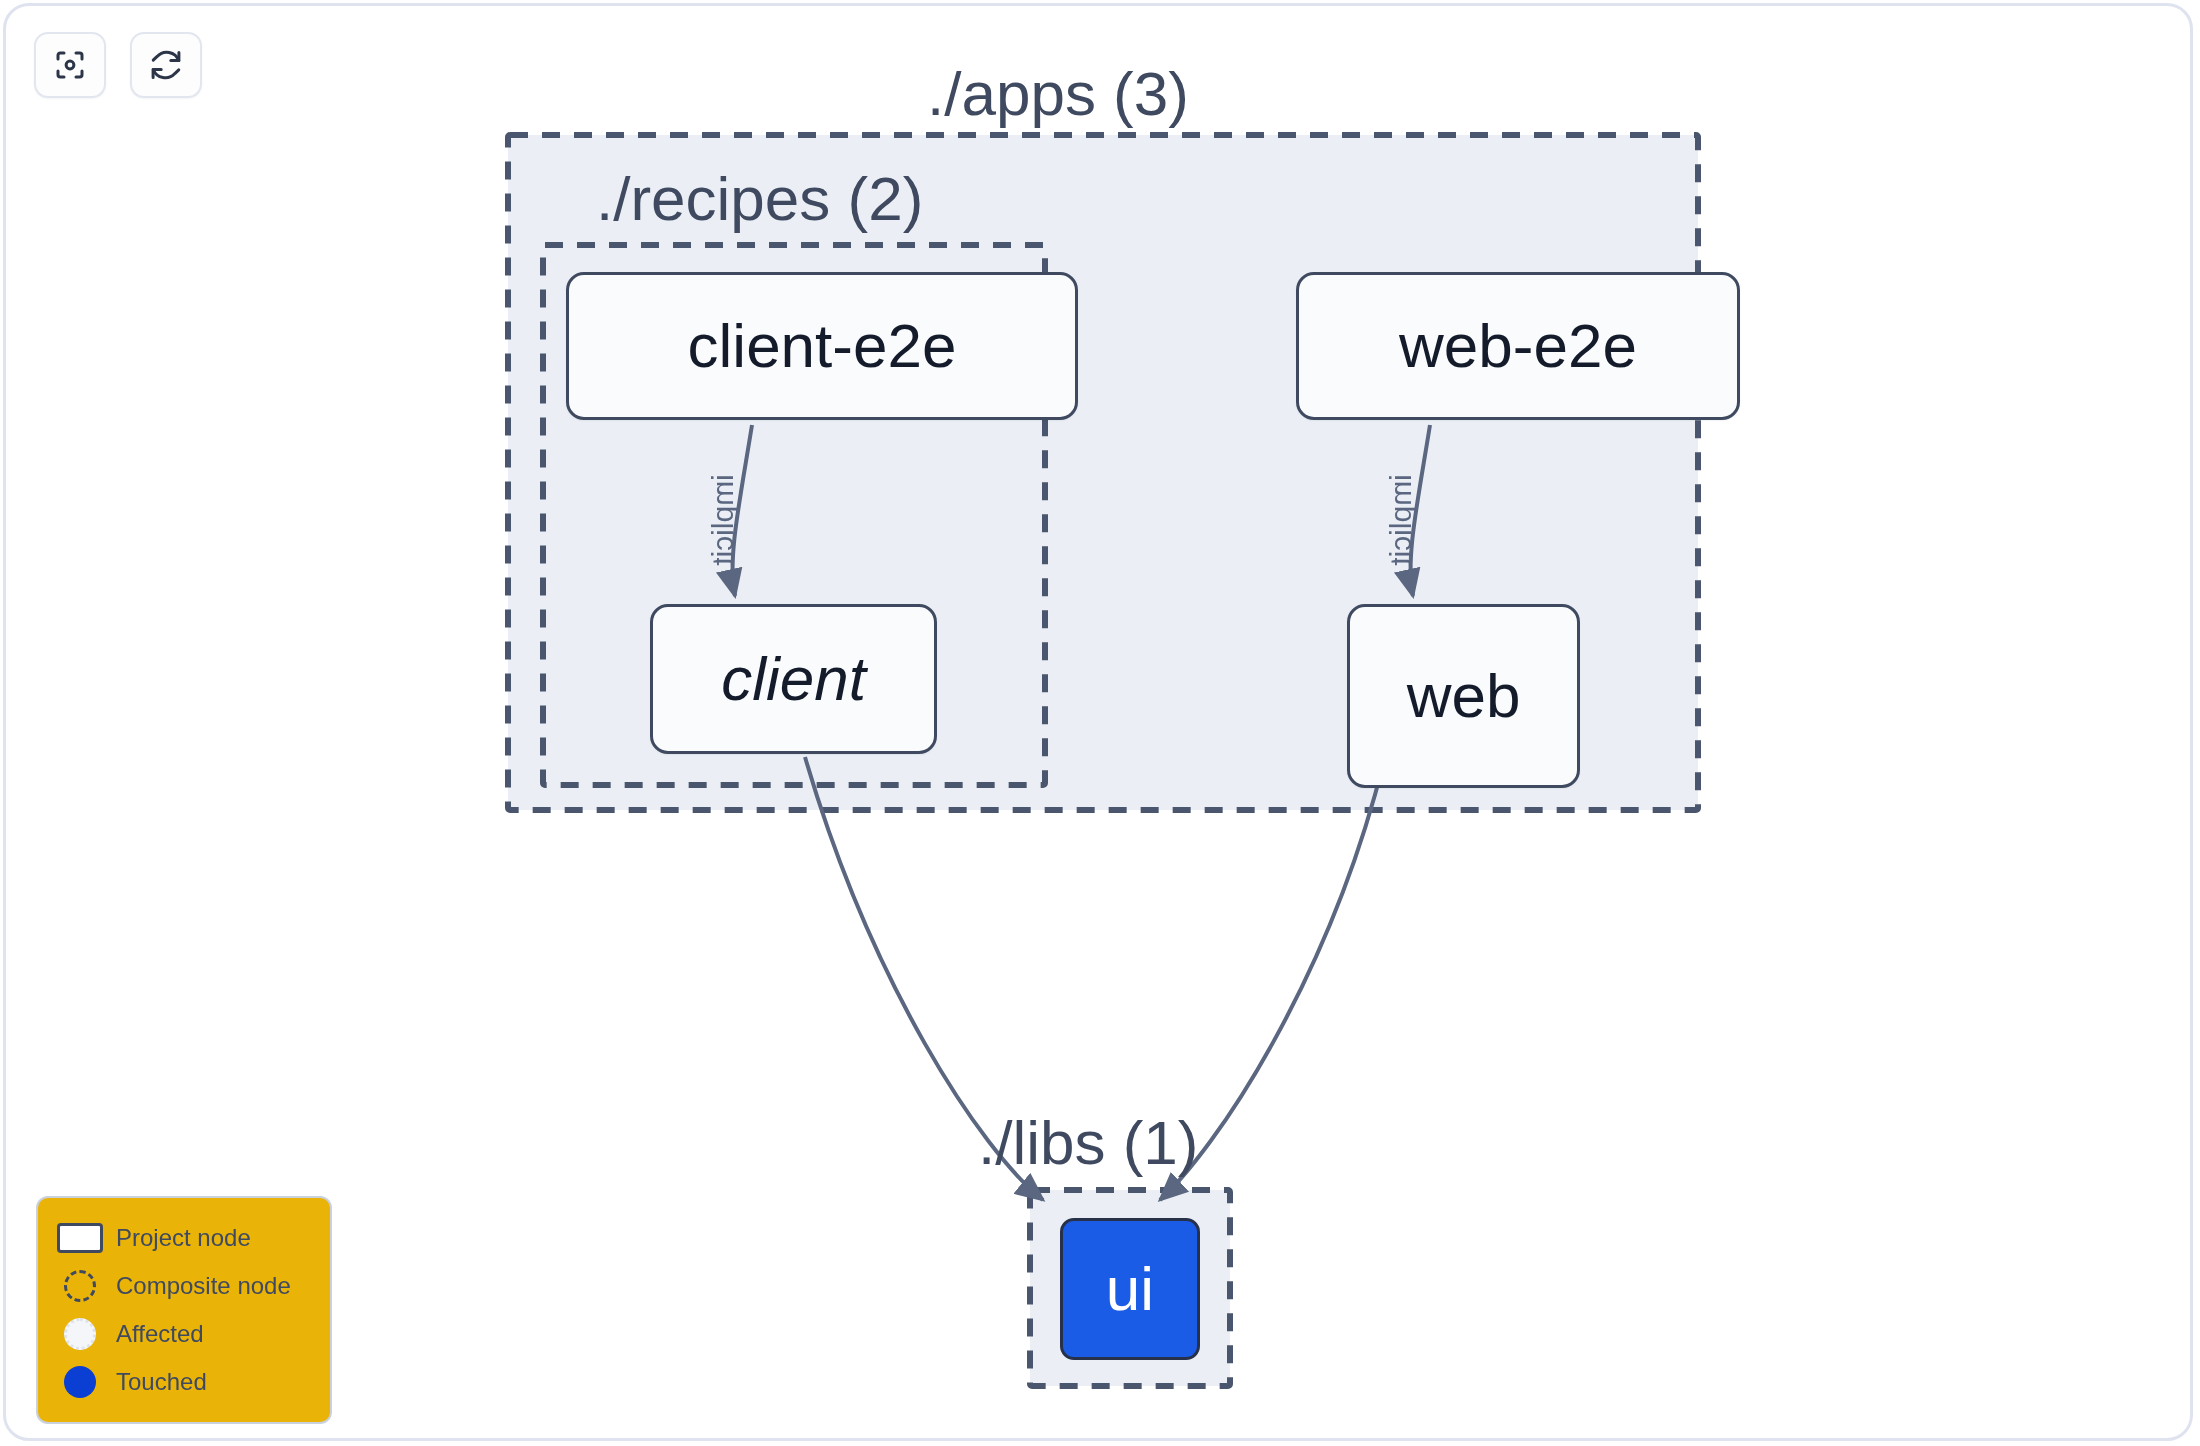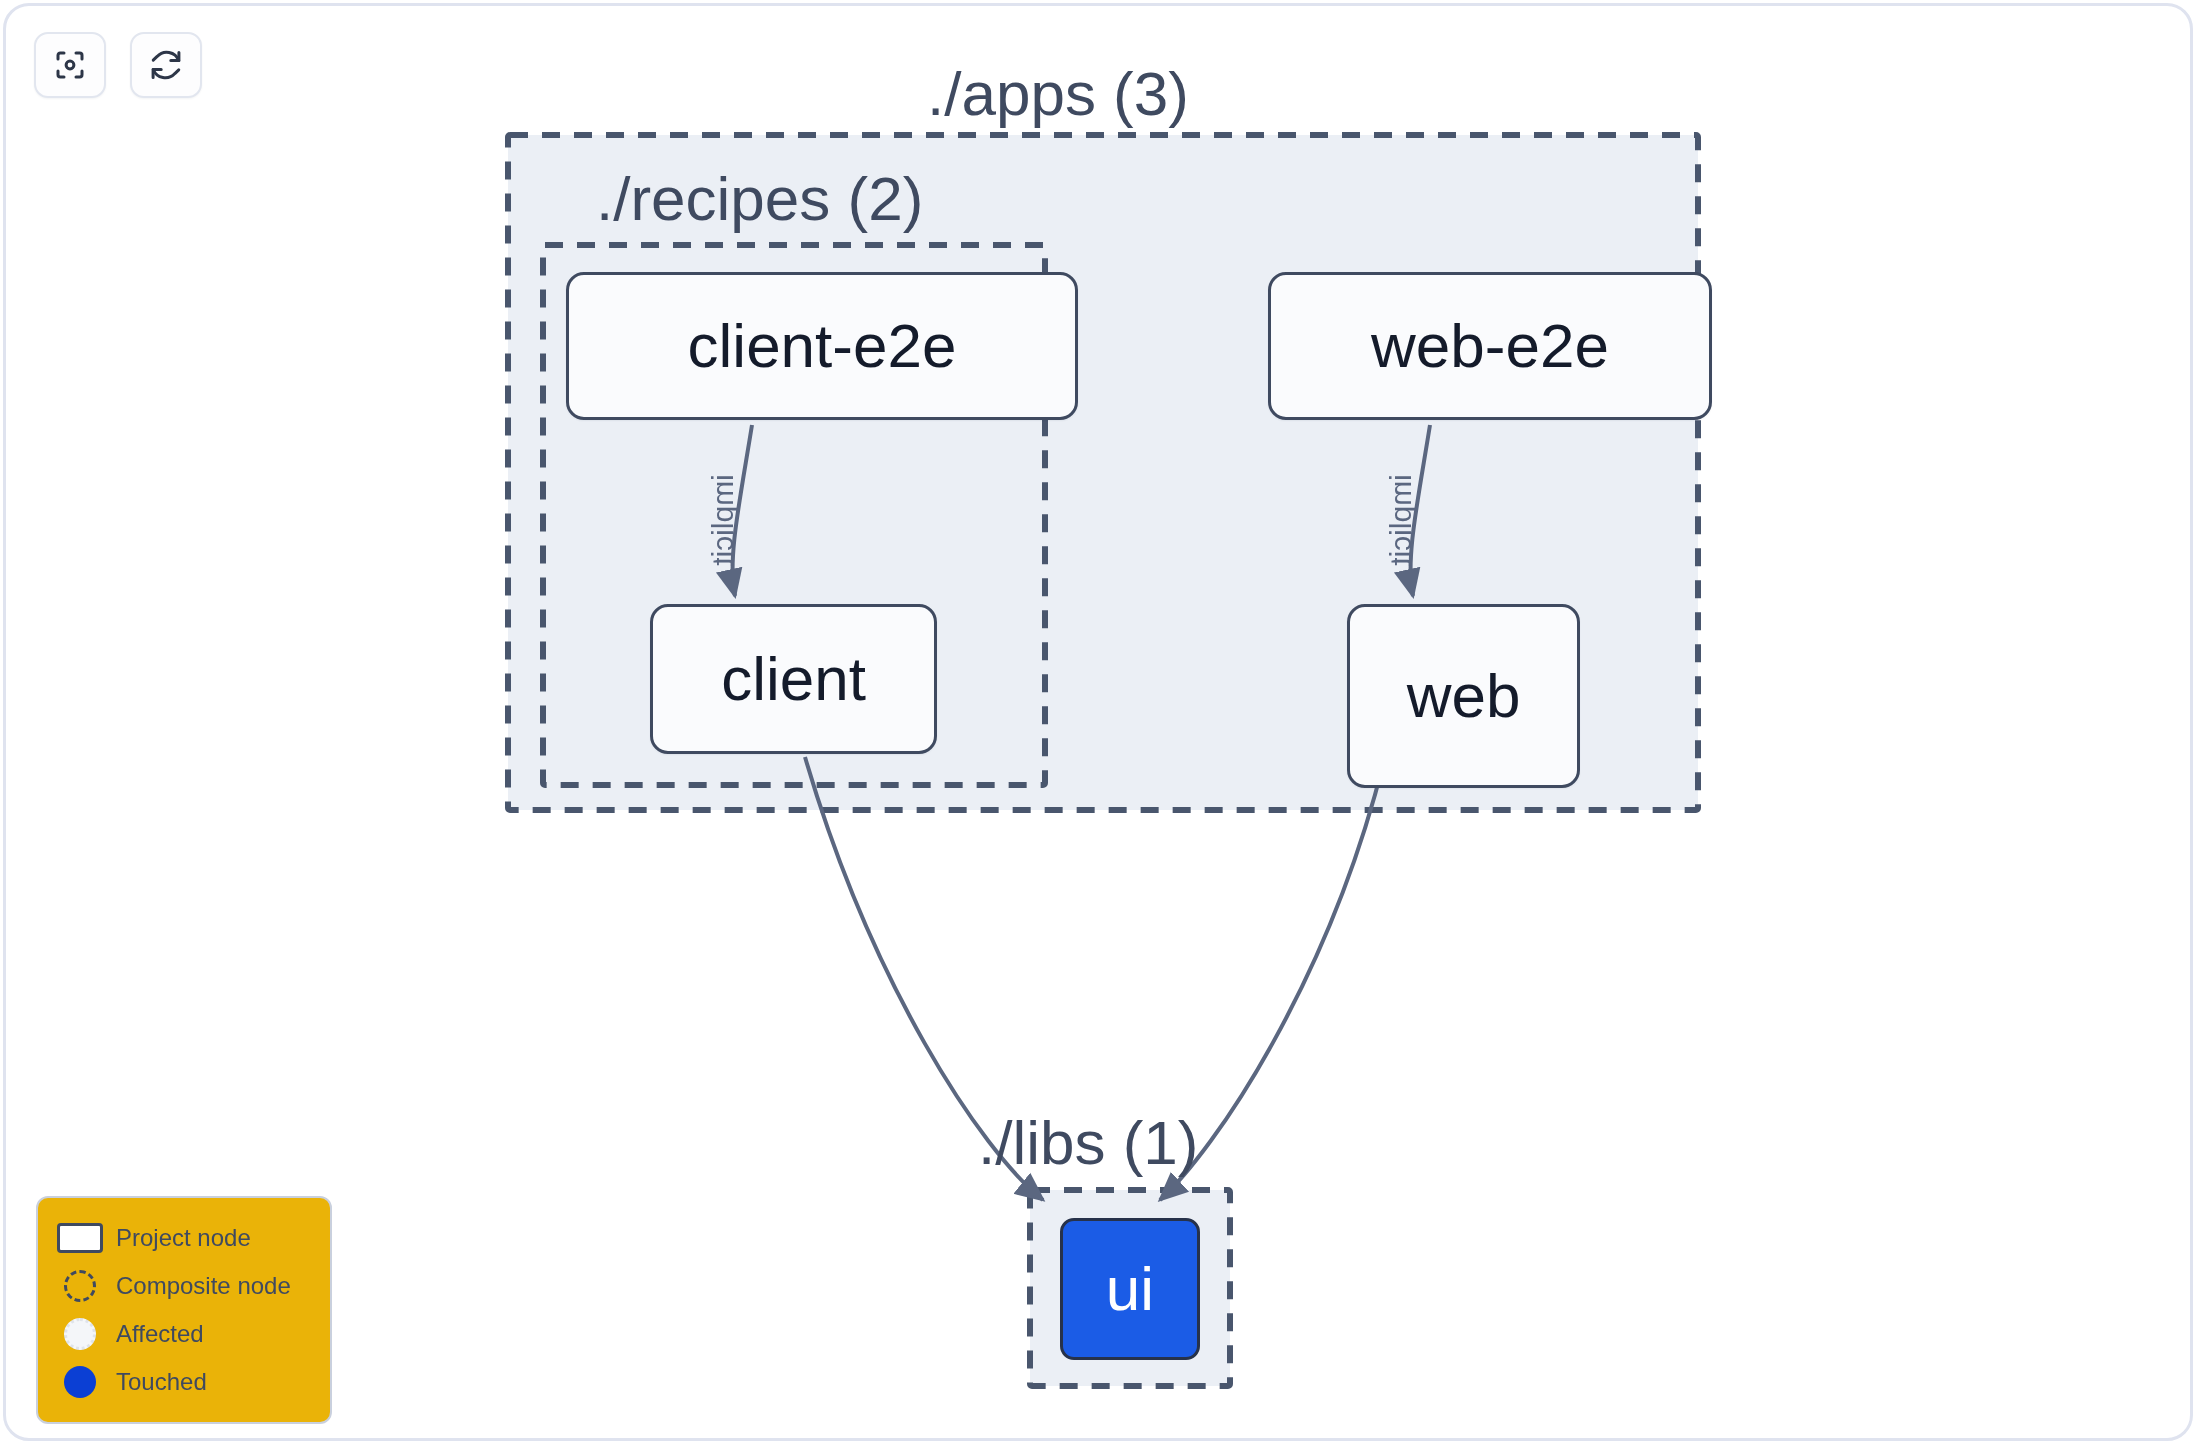--- a/index.html
+++ b/index.html
@@ -225,25 +225,25 @@
   </svg>
 
   <div class="group-label" style="left:927px; top:63px;">./apps (3)</div>
   <div class="group-label" style="left:596px; top:168px;">./recipes (2)</div>
   <div class="group-label" style="left:978px; top:1112px;">./libs (1)</div>
 
   <div class="node project" style="left:566px; top:272px; width:512px; height:148px;">
     <span class="node-label">client-e2e</span>
   </div>
 
-  <div class="node project" style="left:650px; top:604px; width:287px; height:150px;">
+  <div class="node project" style="left:650px; top:604px; width:287px; height:150px;font-style:italic;">
     <span class="node-label">client</span>
   </div>
 
-  <div class="node project" style="left:1268px; top:272px; width:444px; height:148px;text-align:right;">
+  <div class="node project" style="left:1296px; top:272px; width:444px; height:148px;text-align:right;">
     <span class="node-label">web-e2e</span>
   </div>
 
   <div class="node project" style="left:1347px; top:604px; width:233px; height:184px;">
     <span class="node-label">web</span>
   </div>
 
   <div class="node touched" style="left:1060px; top:1218px; width:140px; height:142px;">
     <span class="node-label">ui</span>
   </div>

